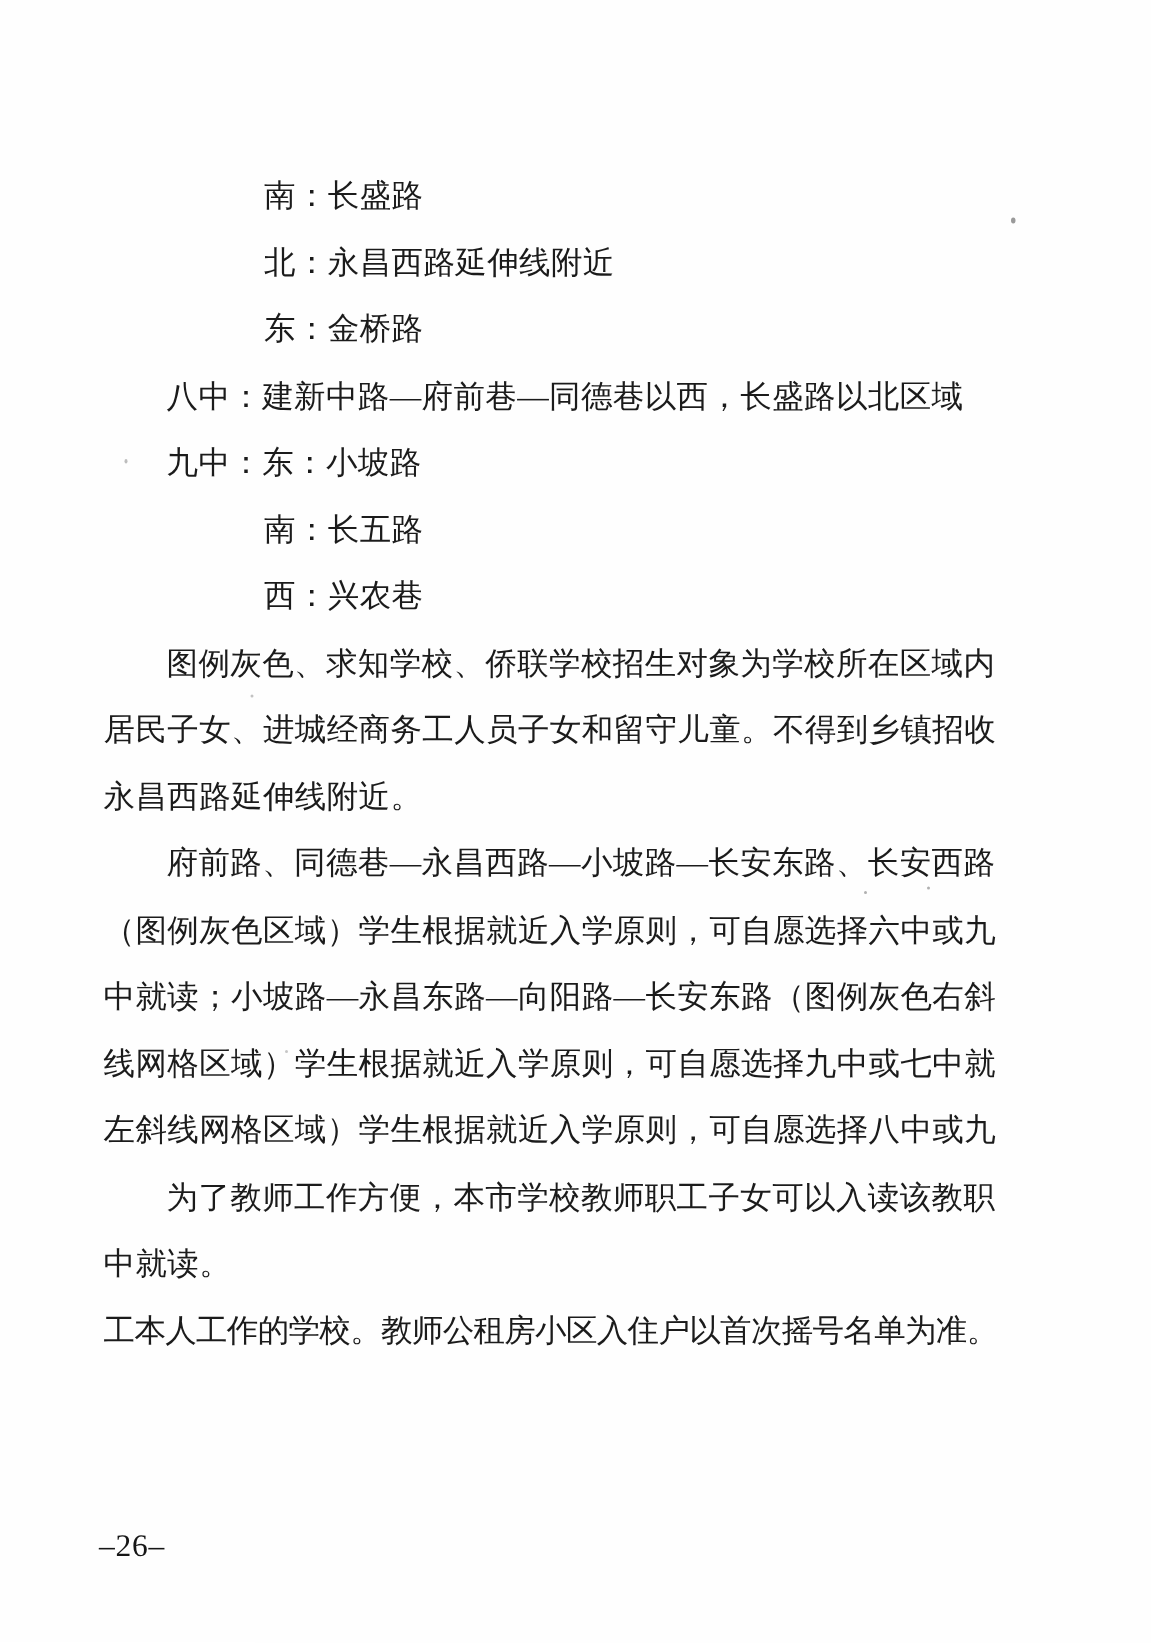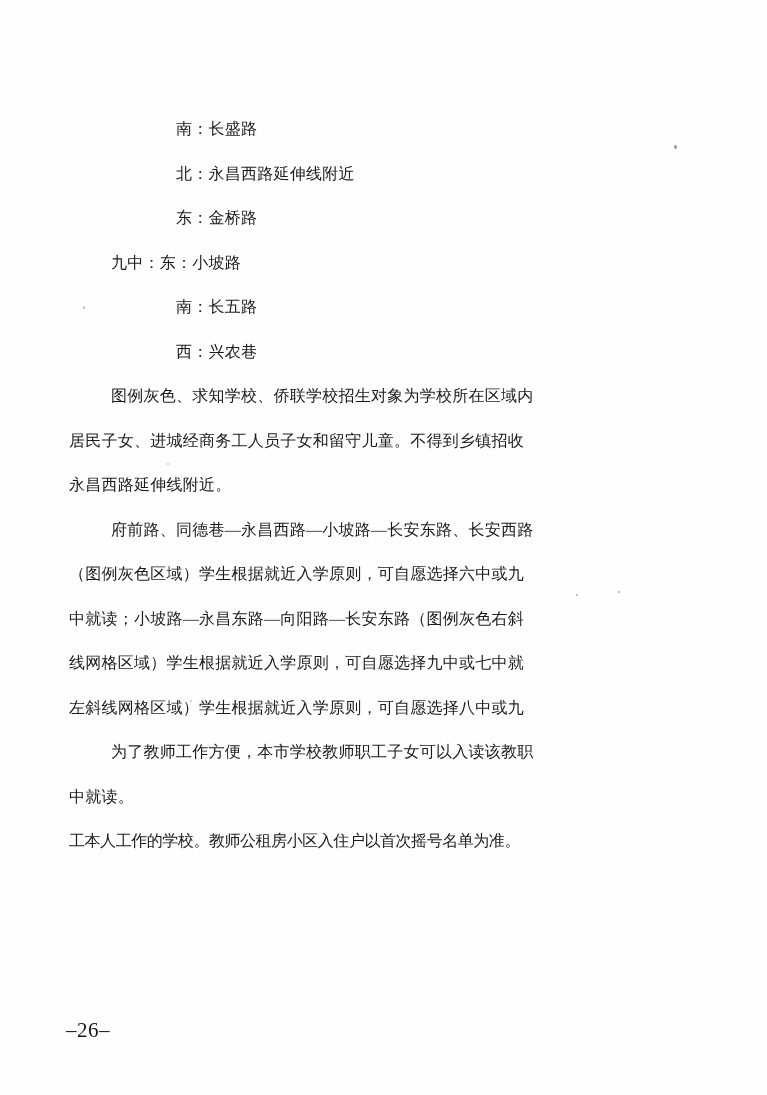--- a/index.html
+++ b/index.html
@@ -19,31 +19,31 @@
   }
   .text-block {
     position: absolute;
     left: 69px;
     top: 108px;
     width: 596px;
   }
   .line {
     height: 44.5px;
     line-height: 44.5px;
-    font-size: 16px;
+    font-size: 21px;
     letter-spacing: 0.25px;
     white-space: nowrap;
     text-rendering: geometricPrecision;
   }
   
   .ind-para { padding-left: 42px; }
   
   .ind-dir { padding-left: 107px; }
   
-  .tight { letter-spacing: -0.45px; }
+  .tight { letter-spacing: -0.45px; text-align: right; }
   .pagenum {
     position: absolute;
     left: 66px;
     top: 1016px;
     height: 28px;
     line-height: 28px;
     font-size: 21px;
     letter-spacing: 0.5px;
     color: #161616;
   }
@@ -60,20 +60,21 @@
   .speck.s6 { left: 190px; top: 700px; width: 2px; height: 2px; background:#c6c6c6;}
 </style>
 </head>
 <body>
 
 <div class="page">
   <div class="text-block">
     <div class="line ind-dir">南：长盛路</div>
     <div class="line ind-dir">北：永昌西路延伸线附近</div>
     <div class="line ind-dir">东：金桥路</div>
+    <div class="line ind-para">八中：建新中路—府前巷—同德巷以西，长盛路以北区域</div>
     <div class="line ind-para">九中：东：小坡路</div>
     <div class="line ind-dir">南：长五路</div>
     <div class="line ind-dir">西：兴农巷</div>
     <div class="line ind-para">图例灰色、求知学校、侨联学校招生对象为学校所在区域内</div>
     <div class="line">居民子女、进城经商务工人员子女和留守儿童。不得到乡镇招收</div>
     <div class="line">永昌西路延伸线附近。</div>
     <div class="line ind-para">府前路、同德巷—永昌西路—小坡路—长安东路、长安西路</div>
     <div class="line">（图例灰色区域）学生根据就近入学原则，可自愿选择六中或九</div>
     <div class="line">中就读；小坡路—永昌东路—向阳路—长安东路（图例灰色右斜</div>
     <div class="line">线网格区域）学生根据就近入学原则，可自愿选择九中或七中就</div>

